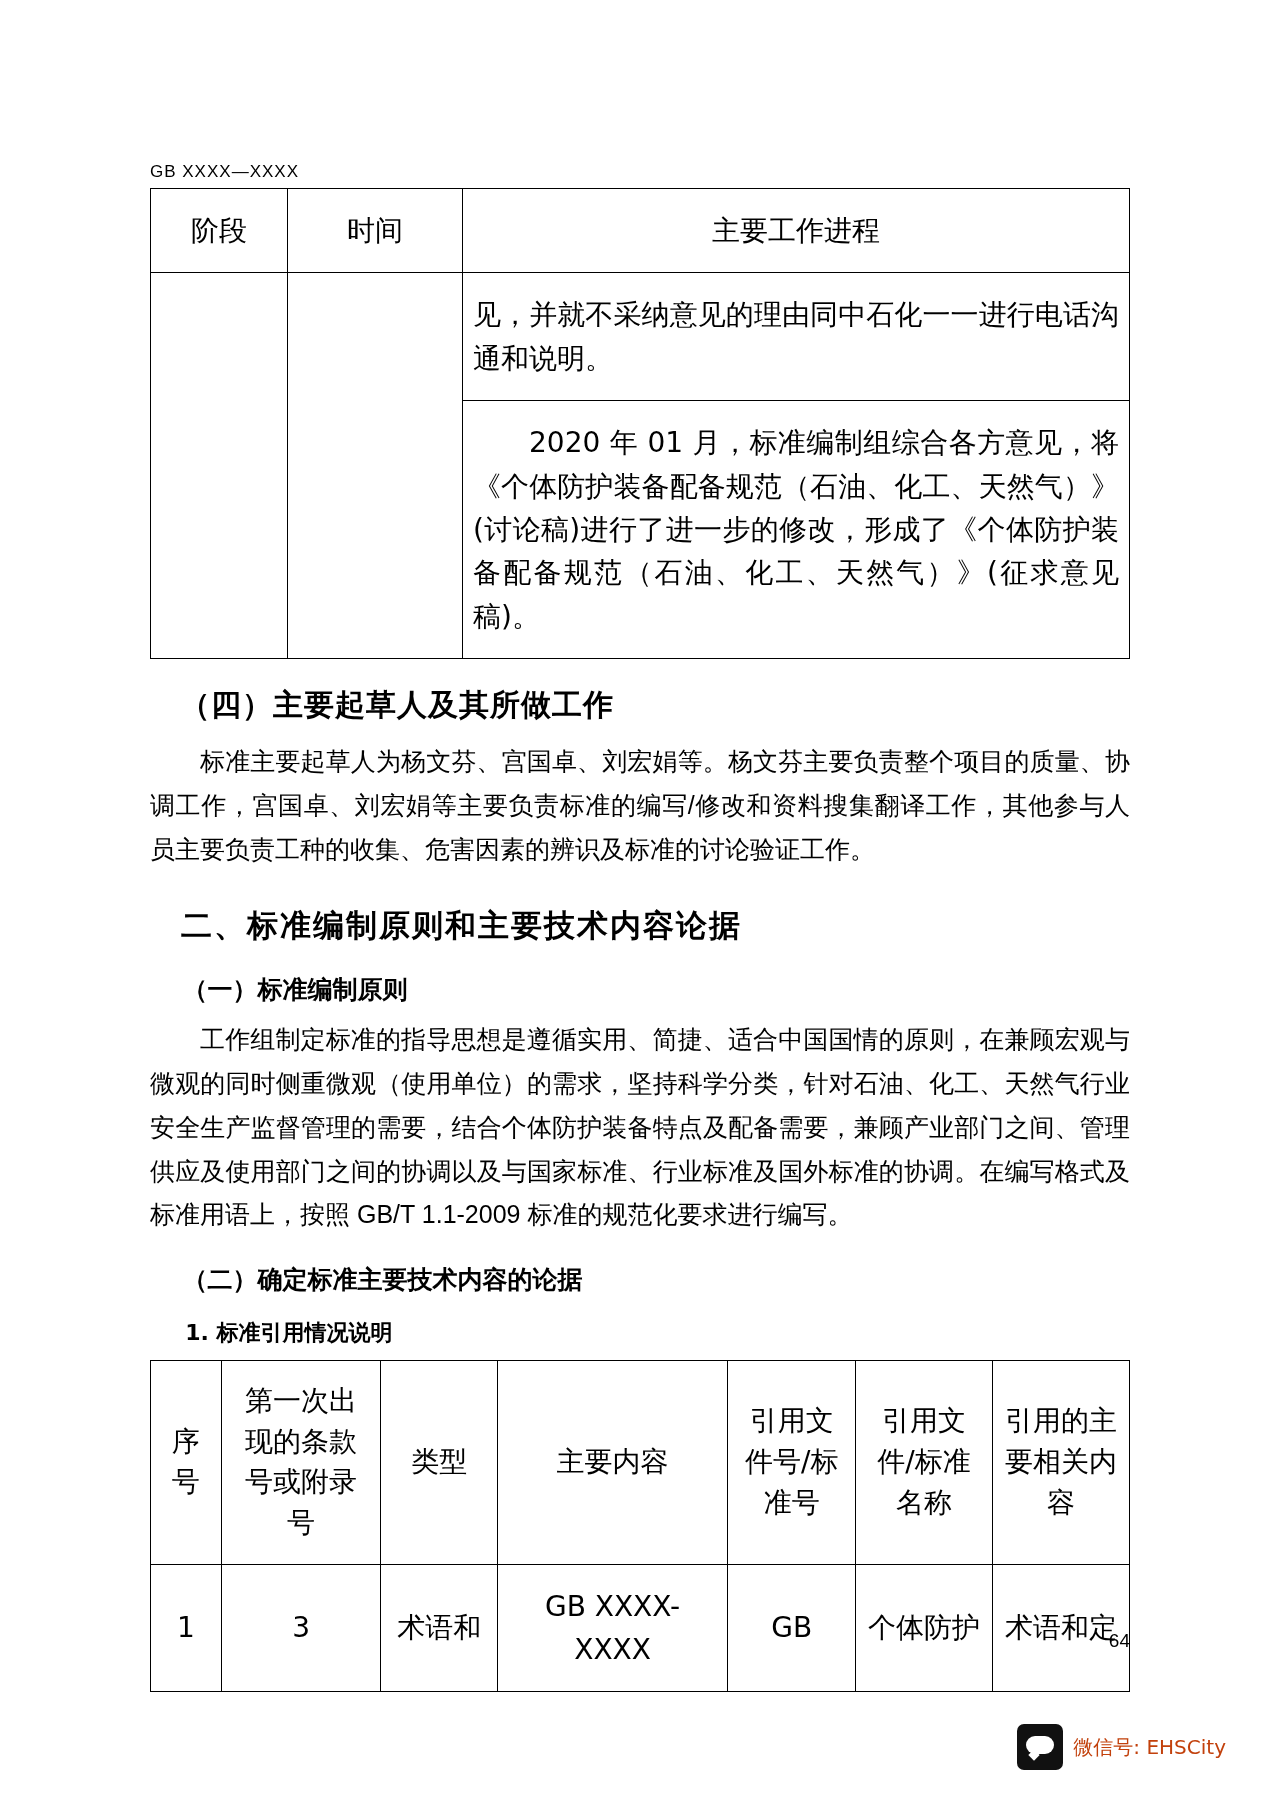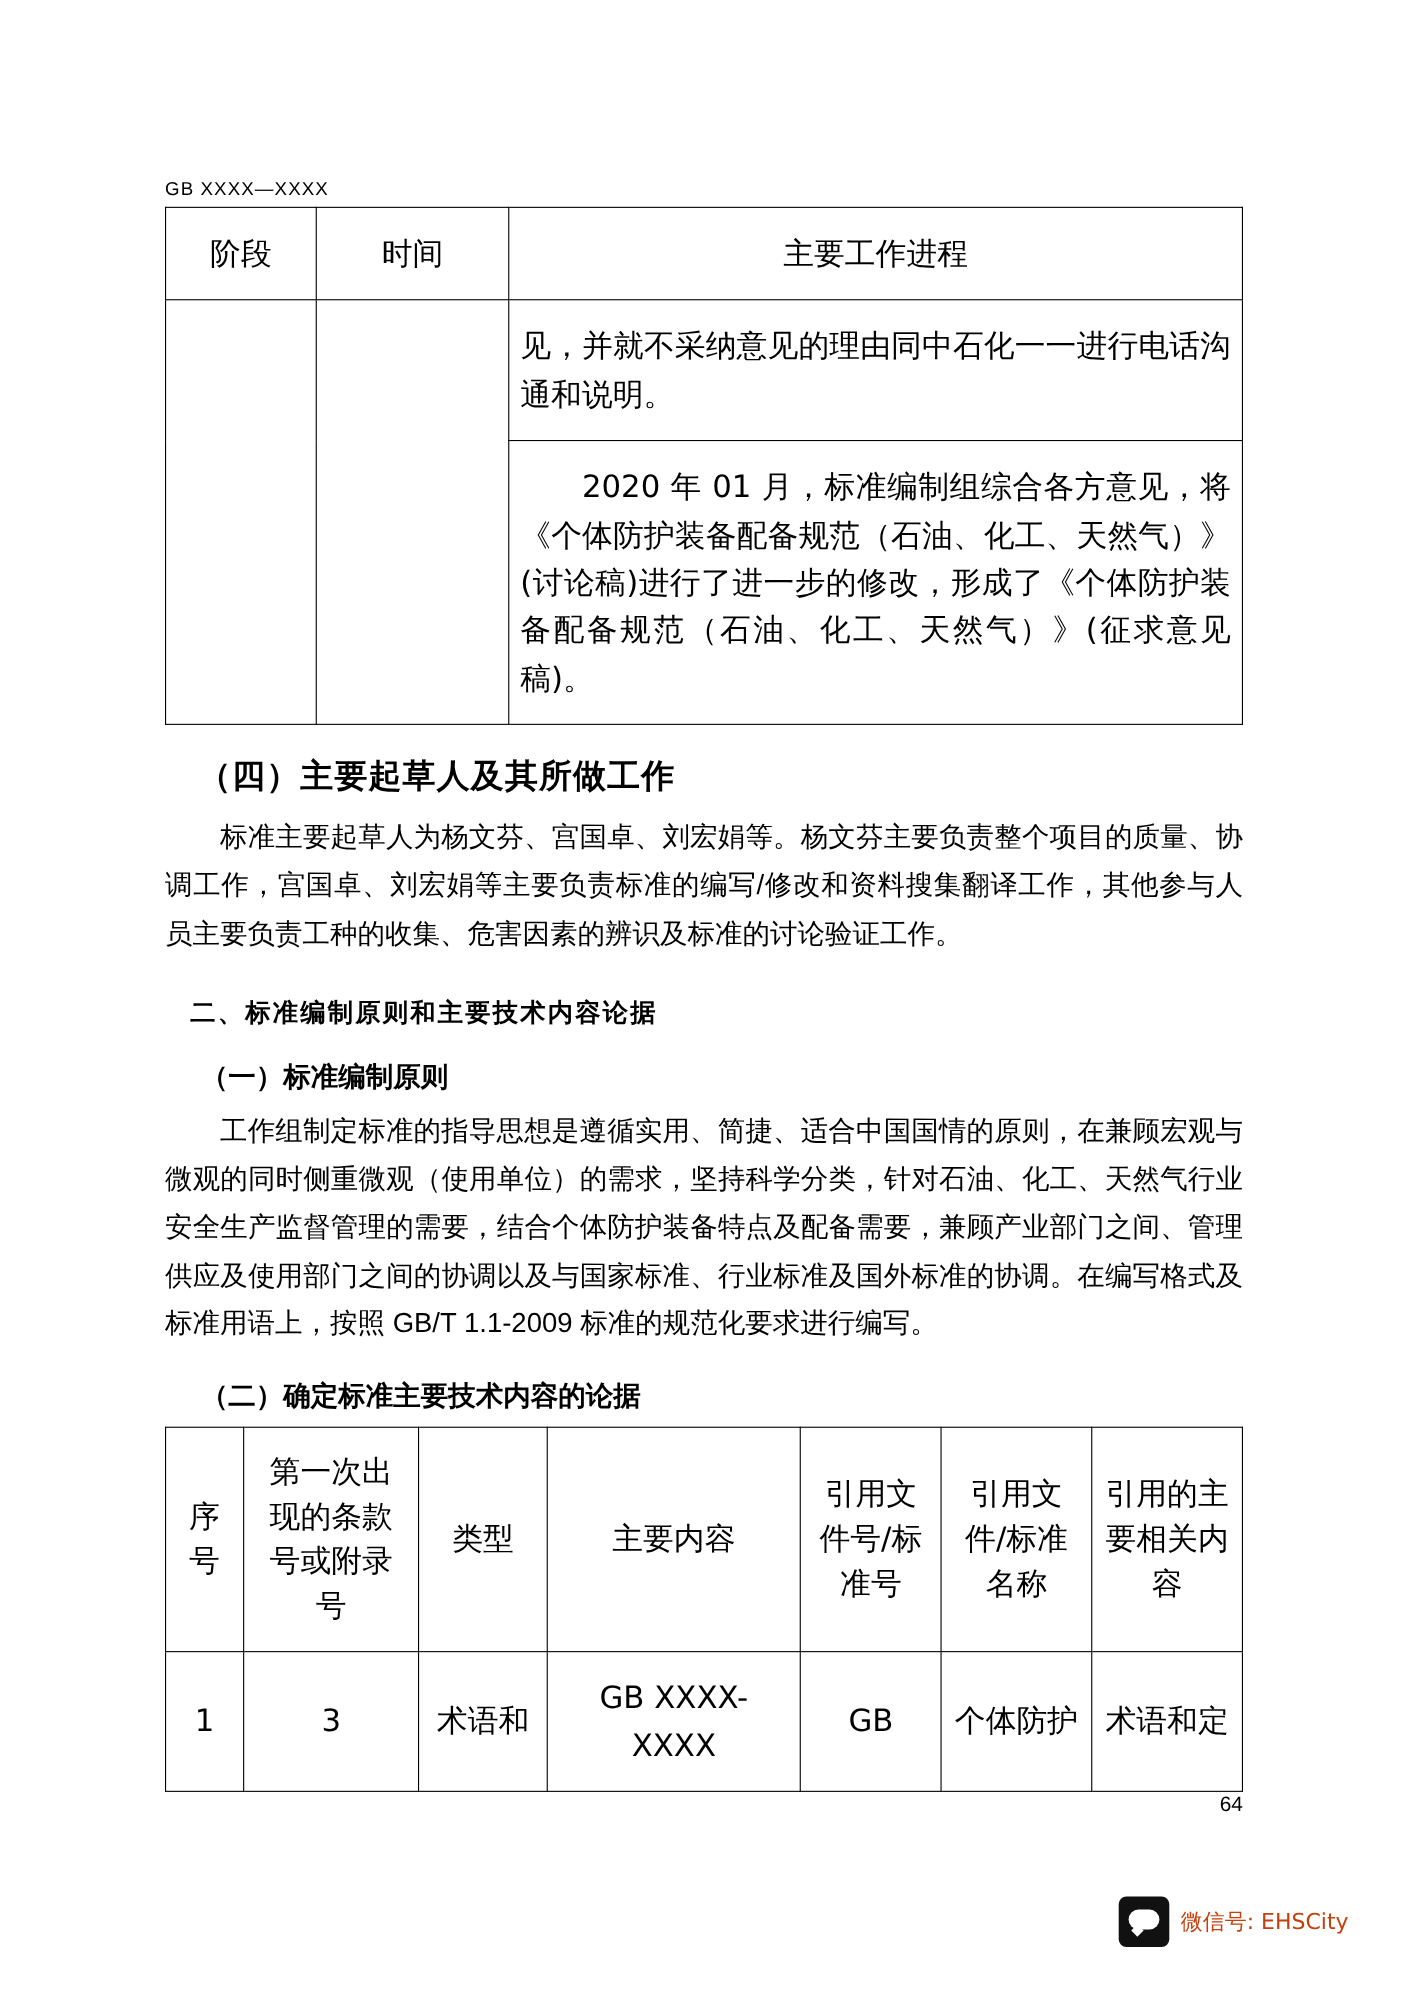--- a/index.html
+++ b/index.html
@@ -57,21 +57,21 @@
   h2.sec {
     font-family: "DejaVu Sans", sans-serif;
     font-size: 30px;
     font-weight: bold;
     margin: 26px 0 14px 0;
     text-indent: 1em;
     letter-spacing: 1px;
   }
   h1.sec-main {
     font-family: "DejaVu Sans", sans-serif;
-    font-size: 23px;
+    font-size: 31px;
     font-weight: bold;
     margin: 34px 0 20px 0;
     text-indent: 1em;
     letter-spacing: 2px;
   }
   h3.sub {
     font-family: "DejaVu Sans", sans-serif;
     font-size: 25px;
     font-weight: bold;
     margin: 26px 0 12px 0;
@@ -178,20 +178,21 @@
 
     <h2 class="sec">（四）主要起草人及其所做工作</h2>
     <p class="body">标准主要起草人为杨文芬、宫国卓、刘宏娟等。杨文芬主要负责整个项目的质量、协调工作，宫国卓、刘宏娟等主要负责标准的编写/修改和资料搜集翻译工作，其他参与人员主要负责工种的收集、危害因素的辨识及标准的讨论验证工作。</p>
 
     <h1 class="sec-main">二、标准编制原则和主要技术内容论据</h1>
 
     <h3 class="sub">（一）标准编制原则</h3>
     <p class="body">工作组制定标准的指导思想是遵循实用、简捷、适合中国国情的原则，在兼顾宏观与微观的同时侧重微观（使用单位）的需求，坚持科学分类，针对石油、化工、天然气行业安全生产监督管理的需要，结合个体防护装备特点及配备需要，兼顾产业部门之间、管理供应及使用部门之间的协调以及与国家标准、行业标准及国外标准的协调。在编写格式及标准用语上，按照 GB/T 1.1-2009 标准的规范化要求进行编写。</p>
 
     <h3 class="sub">（二）确定标准主要技术内容的论据</h3>
+    <h4 class="subsub">1. 标准引用情况说明</h4>
 
     <table class="doc-table t2">
       <colgroup>
         <col style="width:62px">
         <col style="width:140px">
         <col style="width:102px">
         <col style="width:202px">
         <col style="width:112px">
         <col style="width:120px">
         <col style="width:120px">

